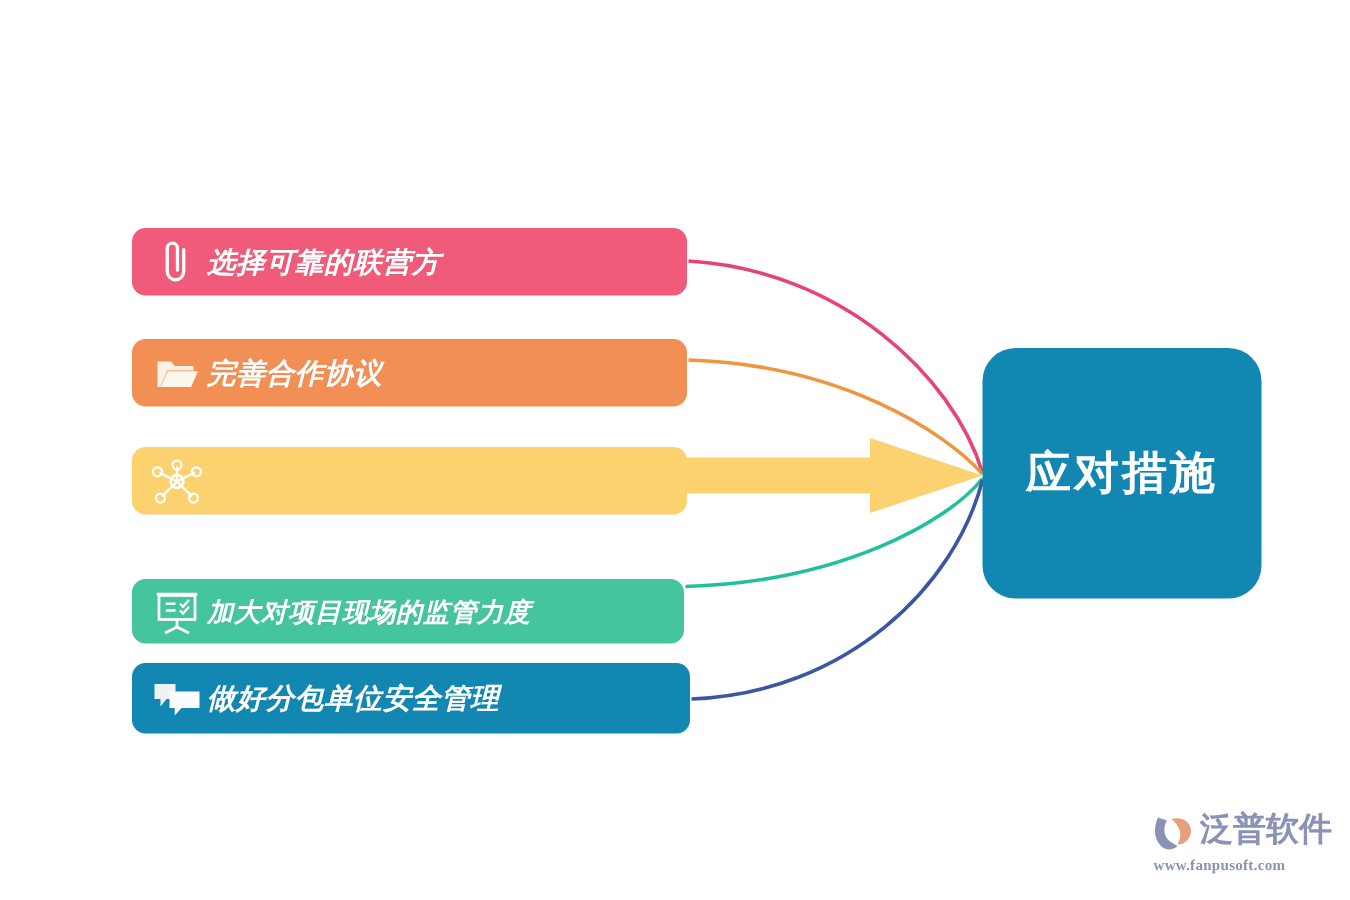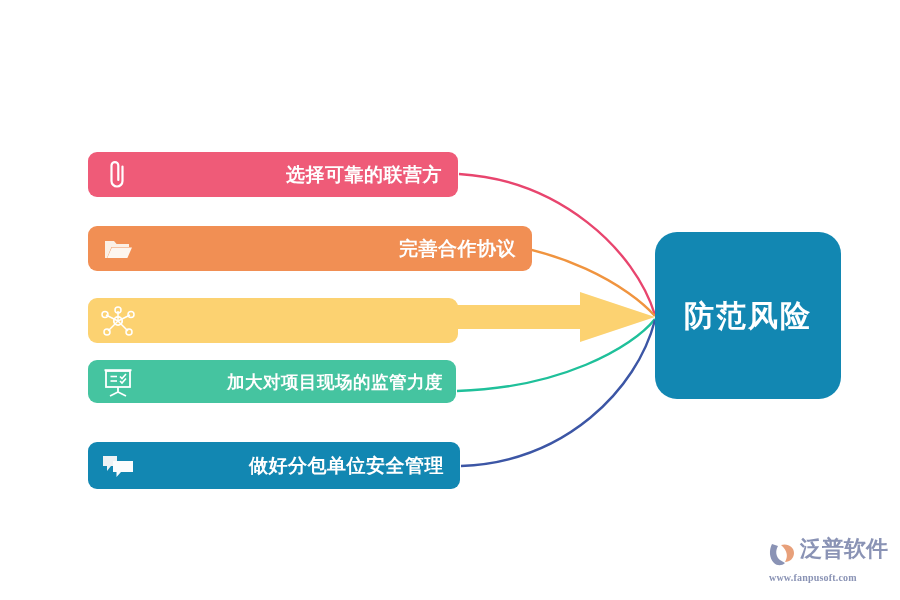--- a/index.html
+++ b/index.html
@@ -42,28 +42,29 @@
     width: 40px;
     height: 40px;
     margin-left: 10px;
     display: flex;
     align-items: center;
     justify-content: center;
   }
   .bar-icon svg { display: block; }
   .bar-label {
     flex: 1 1 auto;
-    text-align: right;
+    text-align: left;
     padding-right: 16px;
     font-weight: bold;
     font-size: 19px;
     letter-spacing: 0.5px;
     white-space: nowrap;
     color: #ffffff;
     text-shadow: 0 0 1px rgba(0,0,0,0.06);
+    font-style: italic;
   }
   .bar-label.tight { font-size: 17.5px; padding-right: 13px; }
 
   
   #main-box {
     position: absolute;
     left: 655px;
     top: 232px;
     width: 186px;
     height: 167px;
@@ -86,21 +87,21 @@
   
   #logo {
     position: absolute;
     left: 768px;
     top: 538px;
     width: 124px;
     height: 52px;
   }
   #logo-row {
     display: flex;
-    align-items: flex-start;
+    align-items: center;
     height: 32px;
   }
   #logo-mark { width: 30px; height: 30px; flex: 0 0 auto; }
   #logo-name {
     font-size: 22px;
     font-weight: bold;
     color: #8a93b5;
     letter-spacing: 0px;
     margin-left: 2px;
     line-height: 1;
@@ -138,21 +139,21 @@
 
   <div class="bar" style="left:88px; top:152px; width:370px; height:45px; background:#ef5b78;">
     <span class="bar-icon">
       <svg width="26" height="30" viewBox="0 0 26 30">
         <path d="M17.5 6.5 v14.5 a5.5 5.5 0 0 1 -11 0 V5.5 a3.4 3.4 0 0 1 6.8 0 V20" fill="none" stroke="#ffffff" stroke-width="2.2" stroke-linecap="round"></path>
       </svg>
     </span>
     <span class="bar-label">选择可靠的联营方</span>
   </div>
 
-  <div class="bar" style="left:88px; top:226px; width:444px; height:45px; background:#f18f54;">
+  <div class="bar" style="left:88px; top:226px; width:370px; height:45px; background:#f18f54;">
     <span class="bar-icon">
       <svg width="30" height="26" viewBox="0 0 30 26">
         <path d="M2 5 h9 l2.6 3 H26 v3 H8.5 L4 22 H2 Z" fill="#fbf0e6"></path>
         <path d="M8.8 11.5 H29 l-4.6 10.5 H4.2 Z" fill="#fdf6ef"></path>
       </svg>
     </span>
     <span class="bar-label">完善合作协议</span>
   </div>
 
   <div class="bar" style="left:88px; top:298px; width:370px; height:45px; background:#fcd271;">
@@ -168,21 +169,21 @@
         <circle cx="17" cy="15" r="4.2" fill="none" stroke="#ffffff" stroke-width="1.8"></circle>
         <circle cx="17" cy="4" r="3" fill="none" stroke="#ffffff" stroke-width="1.5"></circle>
         <circle cx="4" cy="8.5" r="3" fill="none" stroke="#ffffff" stroke-width="1.5"></circle>
         <circle cx="30" cy="8.5" r="3" fill="none" stroke="#ffffff" stroke-width="1.5"></circle>
         <circle cx="6" cy="26" r="3" fill="none" stroke="#ffffff" stroke-width="1.5"></circle>
         <circle cx="28" cy="26" r="3" fill="none" stroke="#ffffff" stroke-width="1.5"></circle>
       </svg>
     </span>
   </div>
 
-  <div class="bar" style="left:88px; top:360px; width:368px; height:43px; background:#45c4a0;">
+  <div class="bar" style="left:88px; top:386px; width:368px; height:43px; background:#45c4a0;">
     <span class="bar-icon">
       <svg width="30" height="30" viewBox="0 0 30 30">
         <rect x="3" y="4" width="24" height="16" fill="none" stroke="#ffffff" stroke-width="1.8"></rect>
         <line x1="1.5" y1="3.2" x2="28.5" y2="3.2" stroke="#ffffff" stroke-width="2"></line>
         <line x1="15" y1="20" x2="15" y2="25" stroke="#ffffff" stroke-width="1.8"></line>
         <line x1="15" y1="25" x2="7" y2="29" stroke="#ffffff" stroke-width="1.8"></line>
         <line x1="15" y1="25" x2="23" y2="29" stroke="#ffffff" stroke-width="1.8"></line>
         <line x1="7.5" y1="9.5" x2="14" y2="9.5" stroke="#ffffff" stroke-width="1.6"></line>
         <line x1="7.5" y1="14" x2="14" y2="14" stroke="#ffffff" stroke-width="1.6"></line>
         <polyline points="17,9.5 19,11.5 23,7" fill="none" stroke="#ffffff" stroke-width="1.6"></polyline>
@@ -196,21 +197,21 @@
     <span class="bar-icon">
       <svg width="32" height="26" viewBox="0 0 32 26">
         <path d="M1 3 h14 v10 h-6 l-4 5 v-5 H1 Z" fill="#eef2f4"></path>
         <path d="M11 8 h20 v11 h-12 l-4.5 5 v-5 H11 Z" fill="#fbfcfd"></path>
       </svg>
     </span>
     <span class="bar-label">做好分包单位安全管理</span>
   </div>
 
   <div id="main-box">
-    <div class="mline">防范风险</div>
+    <div class="mline">应对措施</div>
   </div>
 
   <div id="logo">
     <div id="logo-row">
       <svg id="logo-mark" viewBox="0 0 30 30">
         <path d="M4 6 C 1 12, 1 20, 6 25 C 9 28, 14 28, 17 25 L 12 22 C 8 19, 7 13, 10 8 Z" fill="#8a93b5"></path>
         <path d="M13 7 C 20 5, 26 9, 26 15 C 26 20, 22 24, 17 24 C 20 19, 20 13, 13 7 Z" fill="#e8a07a"></path>
       </svg>
       <span id="logo-name">泛普软件</span>
     </div>

